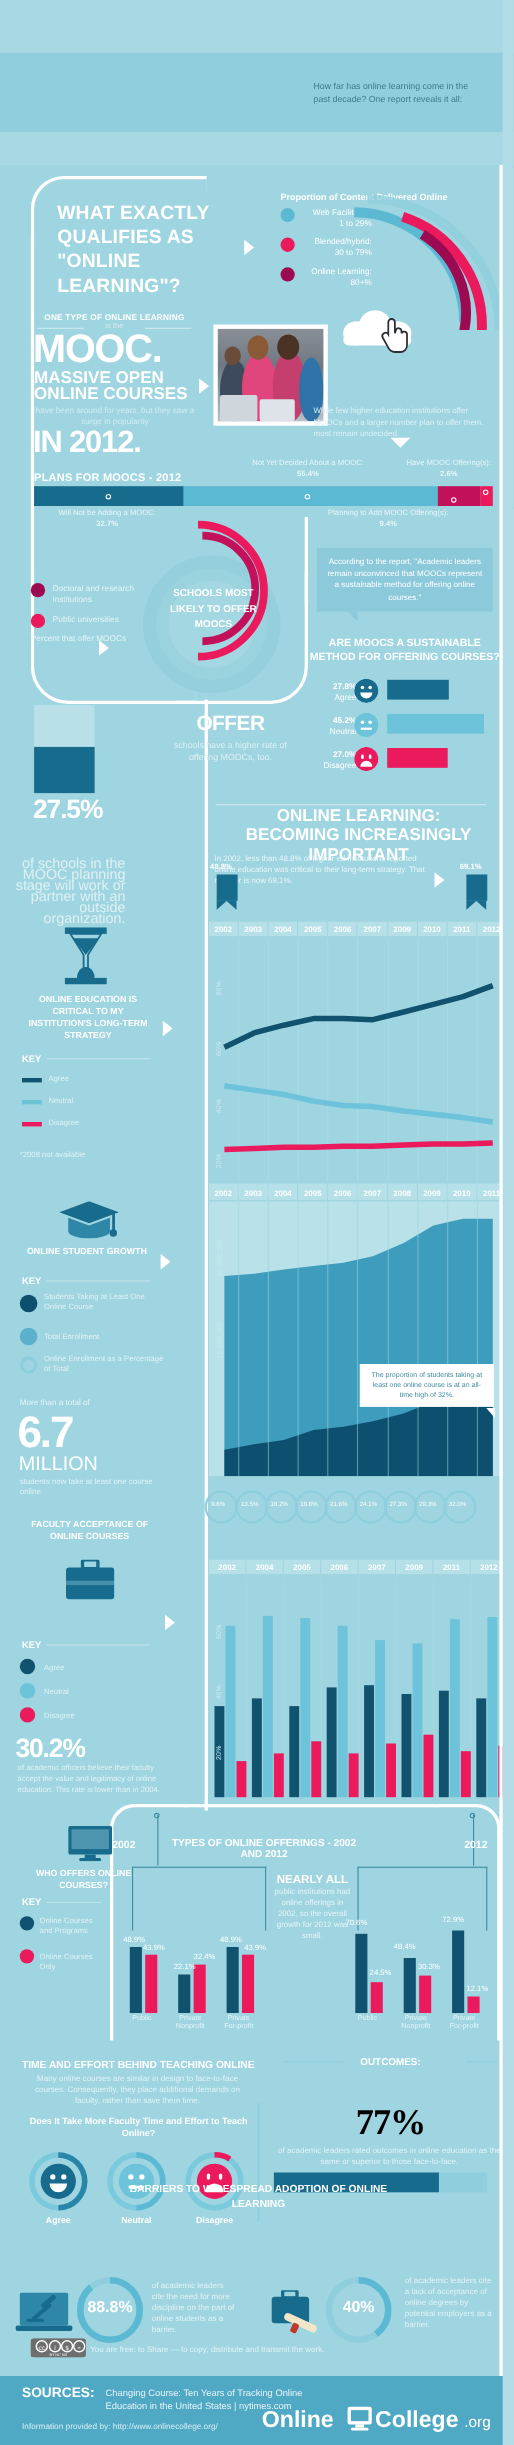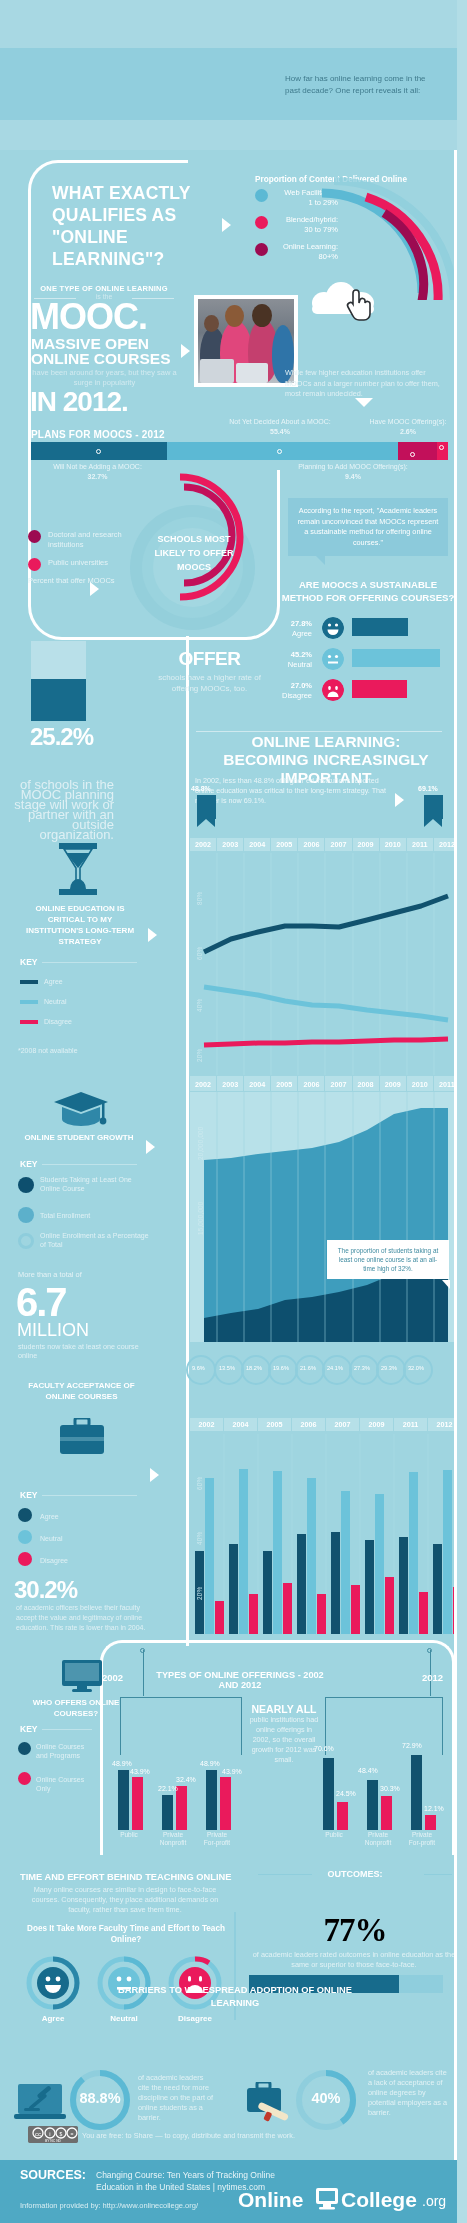--- a/index.html
+++ b/index.html
@@ -89,21 +89,21 @@
   .key-row .kd { position:absolute; left:0; top:0; width:13px; height:13px; border-radius:50%; }
   .tri-k { position:absolute; left:90px; top:582px; }
 
   .quote { position:absolute; left:288px; top:498px; width:160px; background:#8ccadb; padding:8px 9px;
       font-size:7.3px; color:#fff; line-height:10.5px; text-align:center;}
   .quote:after{content:"";position:absolute;left:28px;bottom:-9px;border-top:9px solid #8ccadb;
       border-left:9px solid transparent;border-right:0px solid transparent;}
   .sust-title { position:absolute; left:278px; top:578px; width:180px; text-align:center; font-size:9.6px; font-weight:bold; color:#fff; line-height:13px;}
   .face { position:absolute; width:22px;height:22px;border-radius:50%; }
   .fbar { position:absolute; height:18px; }
-  .fpct { position:absolute; font-size:7.5px; color:#fff; text-align:right; width:34px; line-height:10px;}
+  .fpct { position:absolute; font-size:7.5px; color:#fff; text-align:right; width:34px; line-height:10px;margin-left:12px;}
   .fpct b{display:block;font-weight:bold;}
 
   
   .larger { position:absolute; left:152px; top:648px; width:115px; text-align:center;}
   .larger .b { font-size:19px; font-weight:bold; color:#fff; letter-spacing:-.5px;}
   .larger .s { font-size:8px; color:#ddeff3; line-height:11px; margin-top:2px;}
 
   .fiftybox { position:absolute; left:31px; top:641px; width:55px; height:80px;}
   .fiftybox .t { position:absolute; left:0; top:0; width:55px;height:38px; background:#b9e0e9;}
   .fiftybox .b { position:absolute; left:0; top:38px; width:55px;height:42px; background:#176b8c;}
@@ -309,21 +309,21 @@
 
   <div class="larger">
     <div class="b">OFFER</div>
     <div class="s">schools have a higher rate of offering MOOCs, too.</div>
   </div>
 
   <div class="fiftybox">
     <div class="t"></div>
     <div class="b"></div>
   </div>
-  <div class="fifty">25.2%</div>
+  <div class="fifty">27.5%</div>
   <div class="fifty-s">of schools in the MOOC planning stage will work or partner with an outside organization.</div>
 
   <div style="position:absolute;left:196px;top:731px;width:246px;height:1px;background:#cfe9ef;"></div>
   <div class="ol-title">
     <div class="a">ONLINE LEARNING:</div>
     <div class="b">BECOMING INCREASINGLY IMPORTANT</div>
   </div>
   <div class="ol-note">In 2002, less than 48.8% of higher ed institutions reported online education was critical to their long-term strategy. That number is now 69.1%.</div>
   <div class="tri tri-ol"></div>
 

